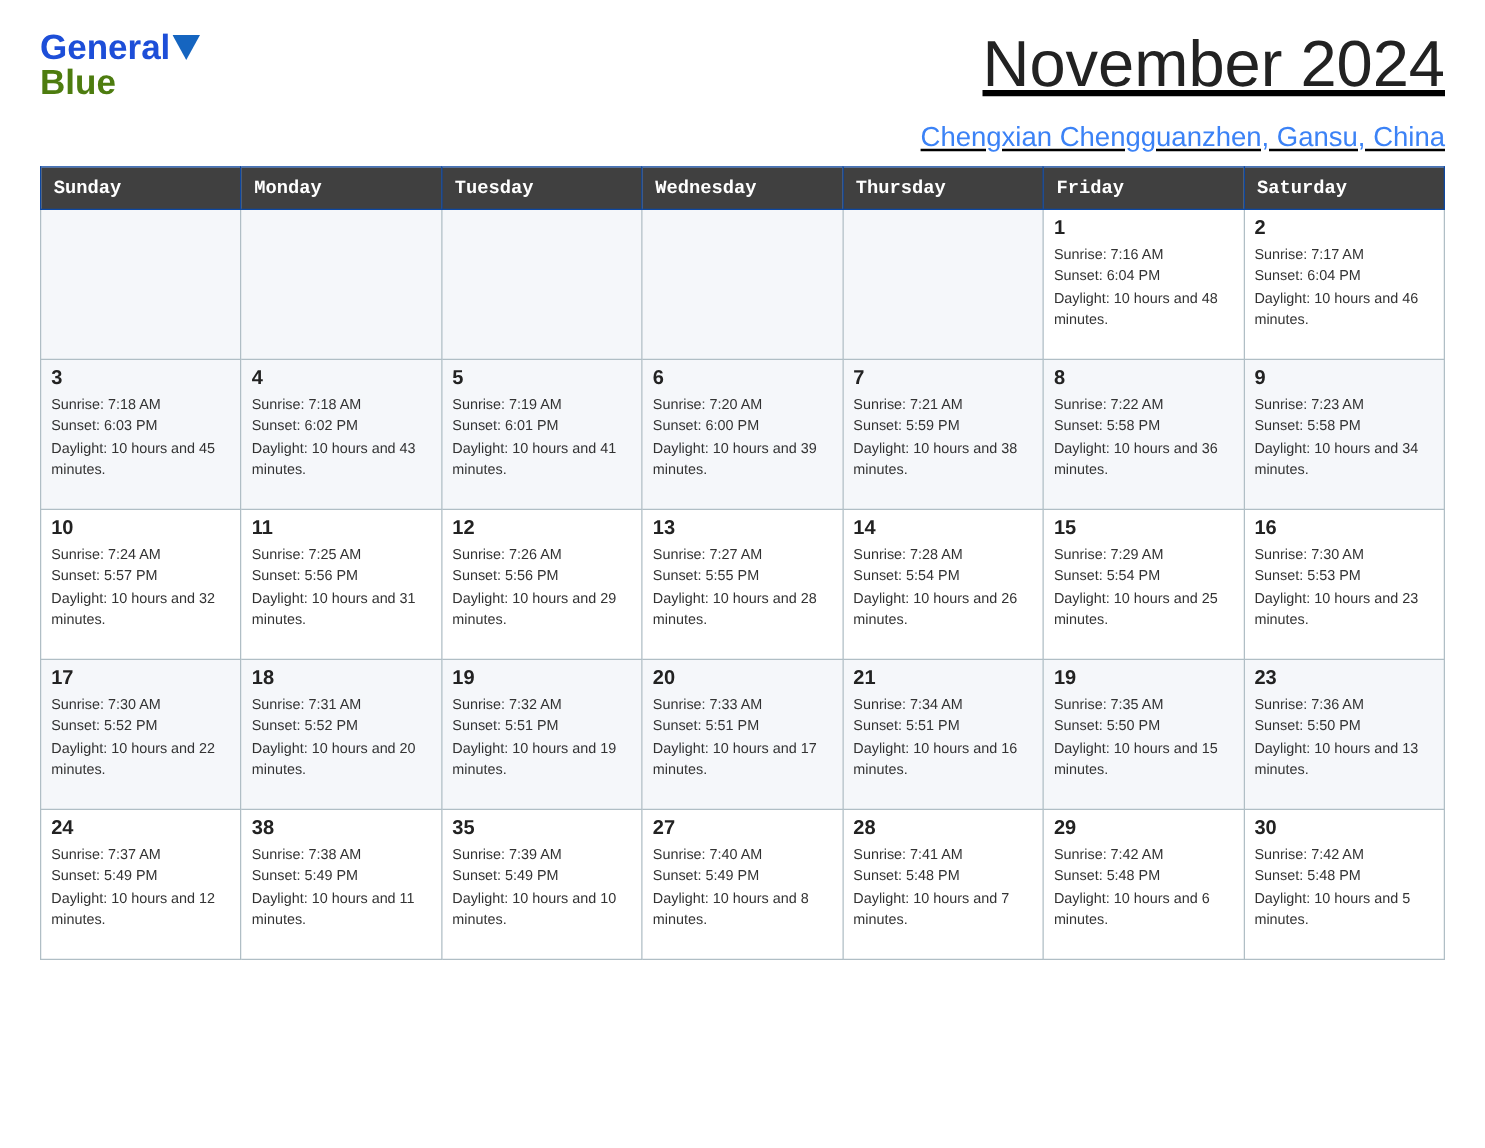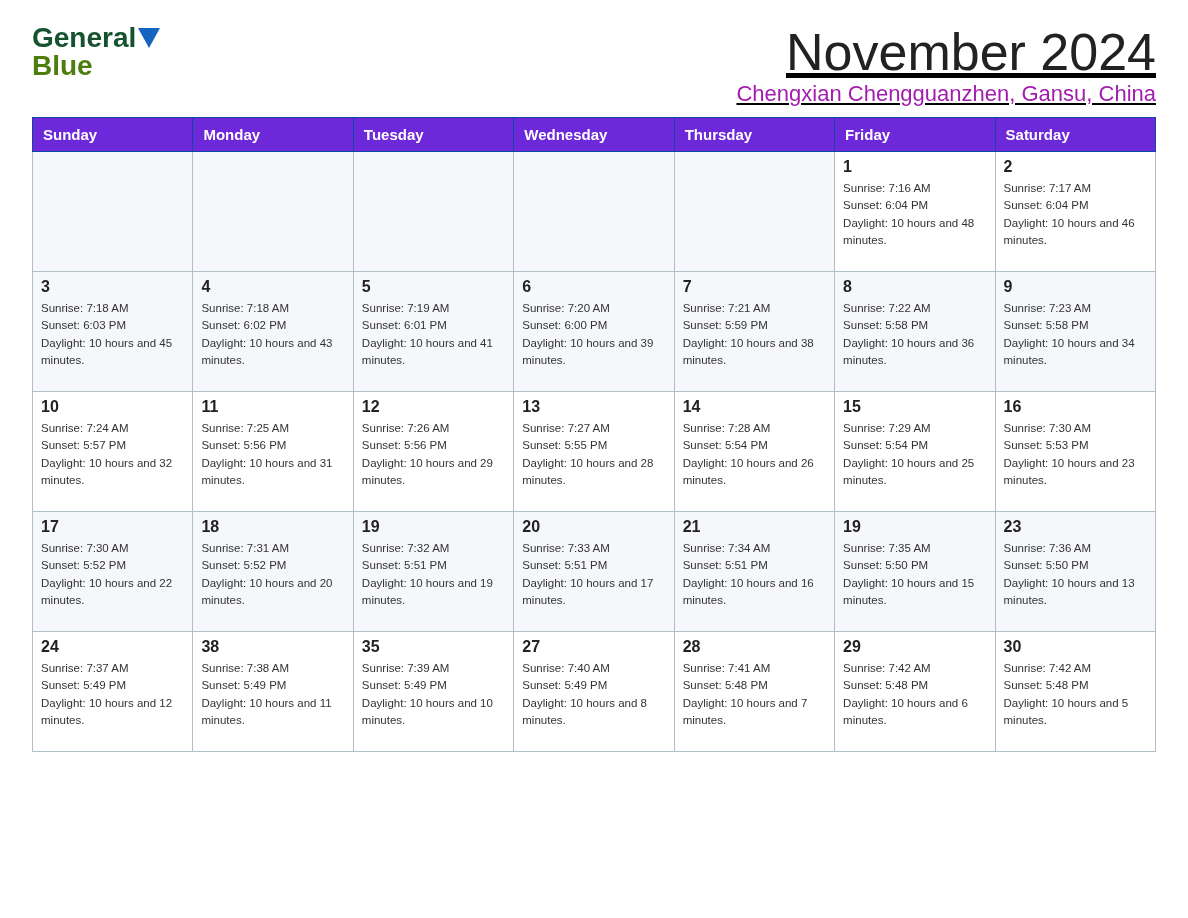--- a/index.html
+++ b/index.html
@@ -19,21 +19,21 @@
       margin-bottom: 10px;
     }
     .logo {
       display: flex;
       flex-direction: column;
       align-items: flex-start;
     }
     .logo-general {
       font-size: 28px;
       font-weight: bold;
-      color: #14532d;
+      color: #1d4ed8;
       line-height: 1;
     }
     .logo-blue {
       font-size: 28px;
       font-weight: bold;
       color: #4d7c0f;
       line-height: 1;
       display: flex;
       align-items: center;
     }
@@ -42,40 +42,41 @@
       text-decoration: underline;
     }
     .month-title {
       font-size: 52px;
       font-weight: 300;
       color: #222;
       line-height: 1.1;
     }
     .location-title {
       font-size: 22px;
-      color: #a21caf;
+      color: #3b82f6;
       font-weight: 400;
-      margin-top: 0;
+      margin-top: 16px;
       text-align: center;
     }
 
     
     .calendar {
       width: 100%;
       border-collapse: collapse;
       margin-top: 10px;
     }
     .calendar thead tr th {
-      background-color: #6d28d9;
+      background-color: #404040;
       color: #fff;
       font-size: 15px;
       font-weight: 600;
       padding: 8px 10px;
       text-align: left;
       border: 1px solid #0d47a1;
+      font-family: Liberation Mono, monospace;
     }
     .calendar tbody tr td {
       border: 1px solid #b0bec5;
       vertical-align: top;
       padding: 6px 8px;
       width: calc(100% / 7);
       min-height: 110px;
       height: 120px;
     }
     .calendar tbody tr td.empty {

